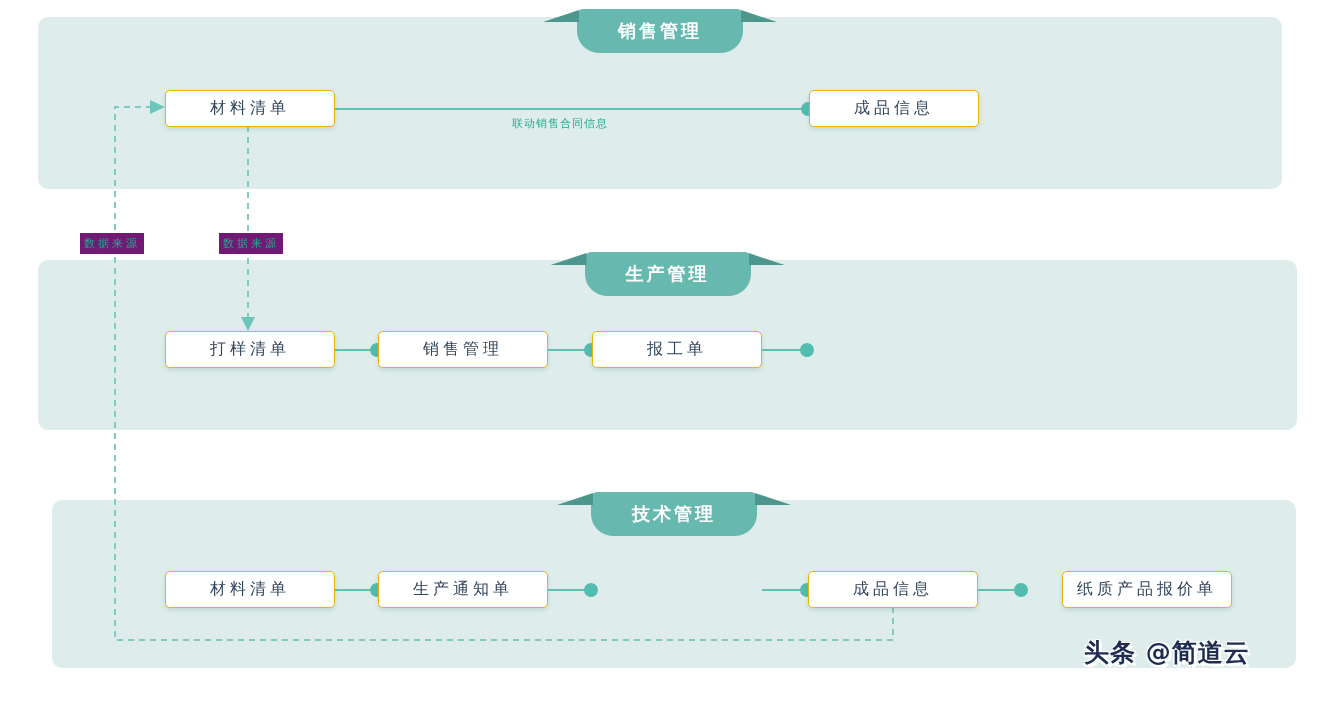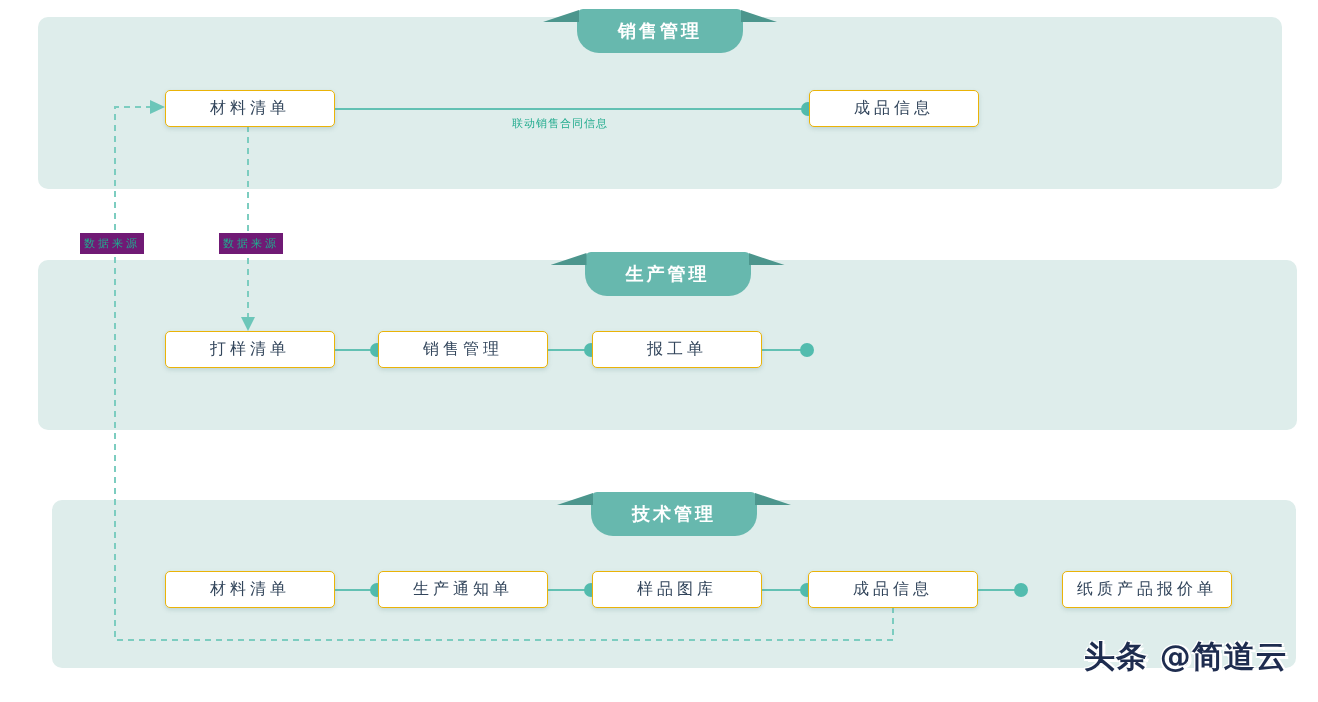--- a/index.html
+++ b/index.html
@@ -38,21 +38,21 @@
   
   .edge-label{
     position:absolute;transform:translateX(-50%);z-index:4;color:#21ab8e;
     font-size:11px;letter-spacing:1px;white-space:nowrap;margin-top:16px;
   }
   .edge-label.on-band{background:#deedeb;padding:2px 14px;}
   .edge-label.on-white{background:#701a75;padding:3px 4px;letter-spacing:3px;}
   
   .watermark{
     position:absolute;left:1084px;top:636px;z-index:5;
-    font-size:31px;font-weight:800;letter-spacing:1px;color:#1e2c4f;white-space:nowrap;
+    font-size:25px;font-weight:800;letter-spacing:1px;color:#1e2c4f;white-space:nowrap;
     text-shadow:3px 3px 0 #ffffff,-1px -1px 0 #ffffff,2px -1px 0 #ffffff,-1px 2px 0 #ffffff;
   }
 </style>
 </head>
 <body>
 
 <div class="canvas">
 
   <div class="band b1">
     <div class="ribbon">
@@ -114,21 +114,20 @@
 
   <div class="node" style="left:165px;top:90px;">材料清单</div>
   <div class="node" style="left:809px;top:90px;">成品信息</div>
 
   <div class="node" style="left:165px;top:331px;">打样清单</div>
   <div class="node" style="left:378px;top:331px;">销售管理</div>
   <div class="node" style="left:592px;top:331px;">报工单</div>
 
   <div class="node" style="left:165px;top:571px;">材料清单</div>
   <div class="node" style="left:378px;top:571px;">生产通知单</div>
-  <div class="node" style="left:592px;top:571px;">样品图库</div>
   <div class="node" style="left:808px;top:571px;">成品信息</div>
   <div class="node" style="left:1062px;top:571px;">纸质产品报价单</div>
 
   <div class="edge-label on-band" style="left:560px;top:98px;">联动销售合同信息</div>
   <div class="edge-label on-white" style="left:112px;top:217px;">数据来源</div>
   <div class="edge-label on-white" style="left:251px;top:217px;">数据来源</div>
 
   <div class="watermark">头条 @简道云</div>
 
 </div>

